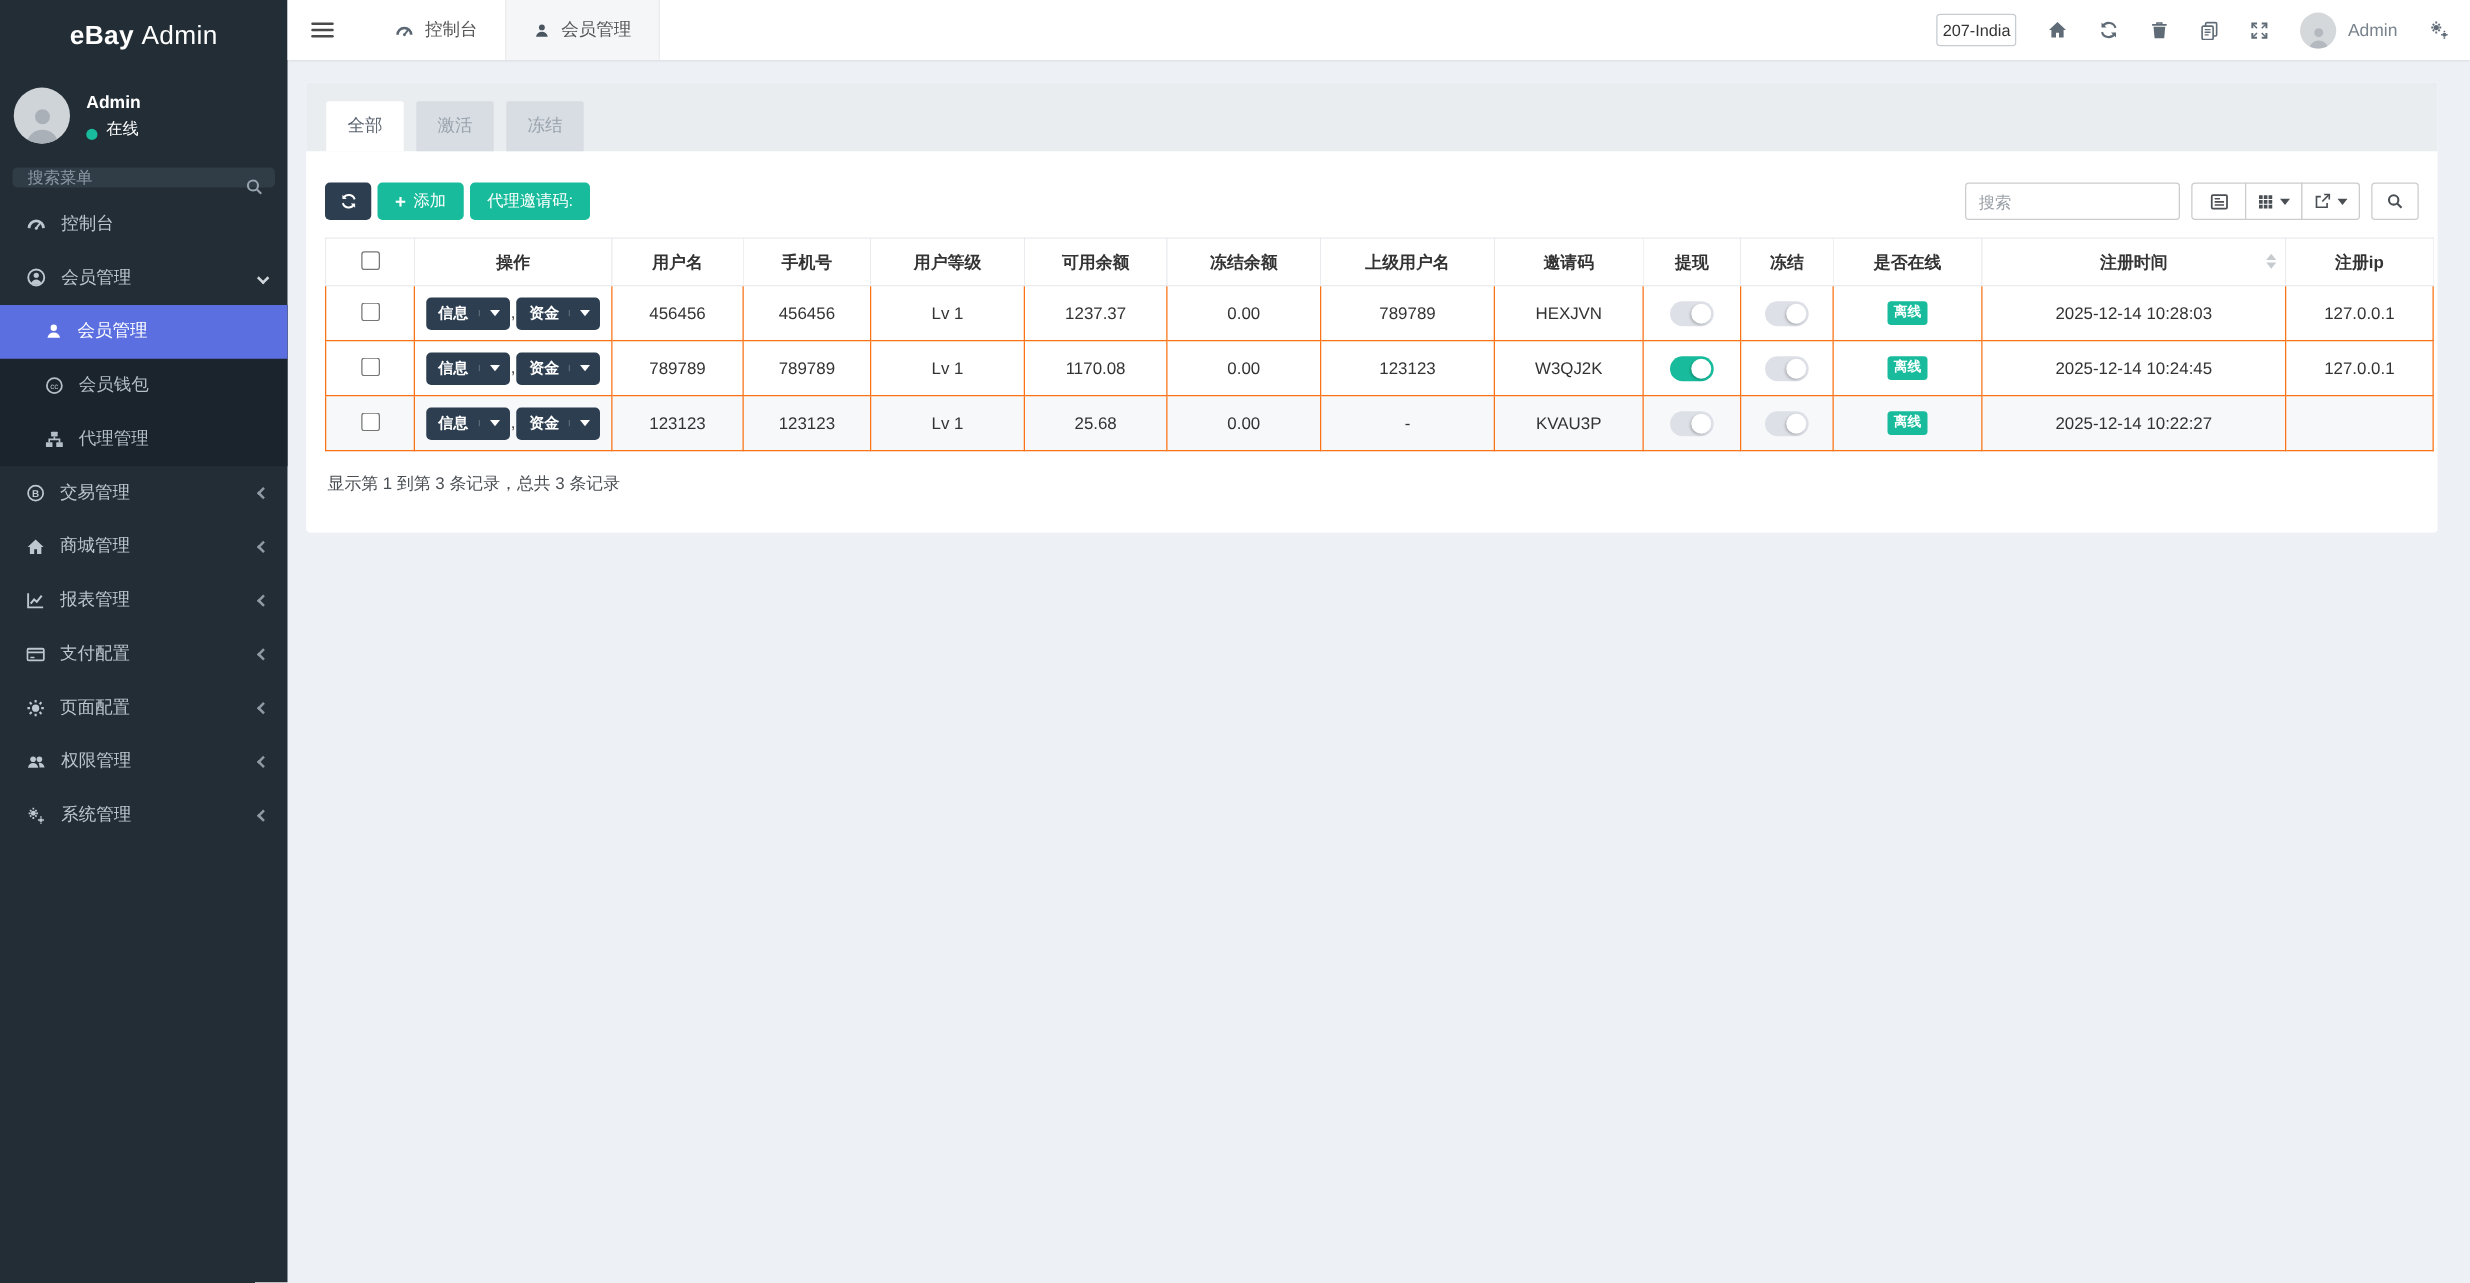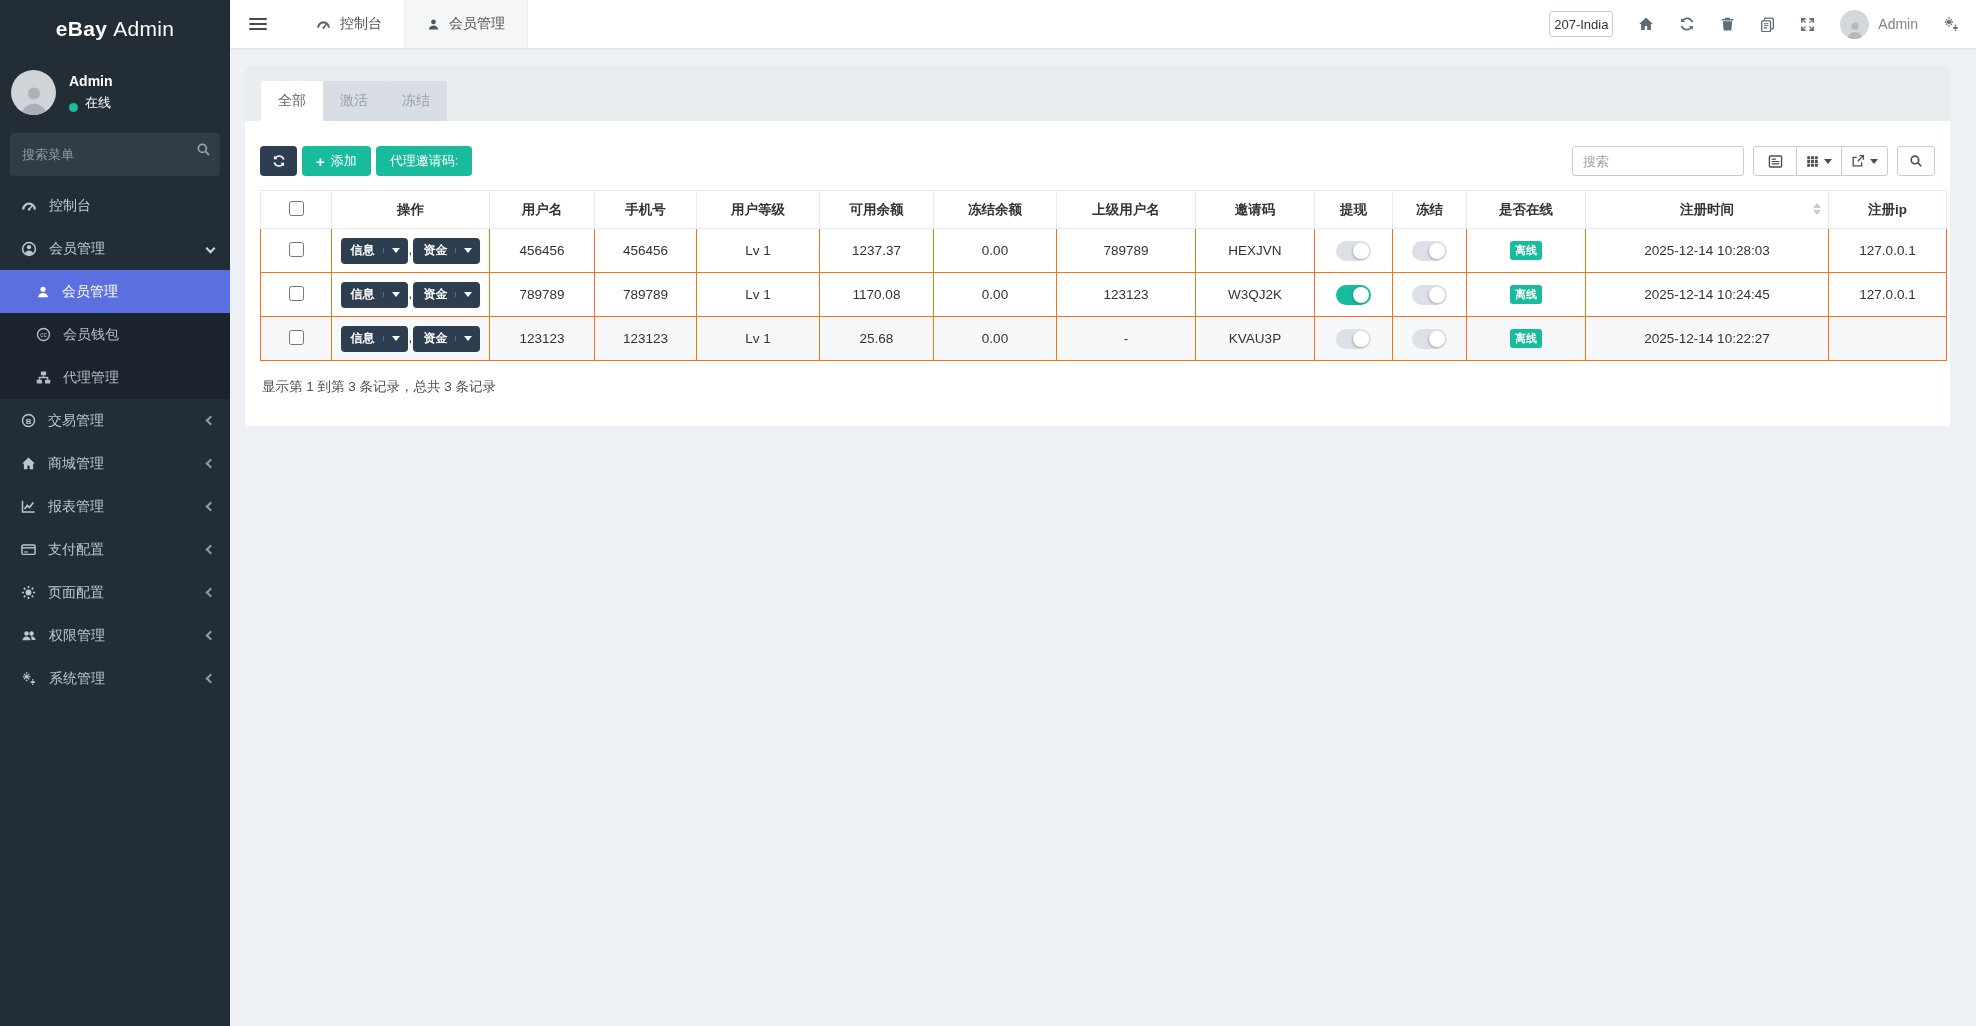--- a/index.html
+++ b/index.html
@@ -17,21 +17,21 @@
            color:#fff; font-size:21px; letter-spacing:.3px; }
   .brand b { font-weight:700; margin-right:6px; }
   .user-panel { display:flex; align-items:center; gap:13px; padding:13px 10px 15px 11px; }
   .avatar-lg { width:45px; height:45px; border-radius:50%; background:#cfd4d8;
                display:flex; align-items:flex-end; justify-content:center; overflow:hidden; }
   .user-meta { display:flex; flex-direction:column; gap:5px; }
   .user-name { color:#fff; font-weight:700; font-size:14px; }
   .user-status { color:#fff; font-size:13px; display:flex; align-items:flex-end; gap:7px; }
   .dot { width:9px; height:9px; border-radius:50%; background:#18bc9c; display:inline-block; }
   .side-search { margin:3px 10px 8px 10px; position:relative; }
-  .side-search input { width:100%; height:43px; background:#313d46; border:none; border-radius:4px;
+  .side-search input { width:100%; height:16px; background:#313d46; border:none; border-radius:4px;
                        color:#b6c1ca; font-size:13px; padding:0 32px 0 12px; outline:none;
                        font-family:inherit; }
   .side-search input::placeholder { color:#8c99a5; }
   .side-search .ic { position:absolute; right:9px; top:9px; color:#97a3ae; }
   .menu { list-style:none; margin-top:4px; }
   .m-item { height:43px; display:flex; align-items:center; gap:12px;
             padding:0 16px 0 21px; color:#bdc7cf; font-size:14px; cursor:pointer; }
   .m-item .ic { flex-shrink:0; }
   .m-item .lbl { flex:1; }
   .submenu { background:#1b242c; }
@@ -59,21 +59,21 @@
   .nav-ic { color:#5f6b76; cursor:pointer; display:flex; }
   .nav-user { display:flex; align-items:center; gap:9px; cursor:pointer; }
   .avatar-sm { width:29px; height:29px; border-radius:50%; background:#d5d8db;
                display:flex; align-items:flex-end; justify-content:center; overflow:hidden; }
   .nav-user-label { color:#79838d; font-size:14px; }
 
   
   .content { padding:18px 26px 0 15px; }
   .card { background:#fff; border-radius:3px; }
   .tabstrip { background:#e9edf0; border-radius:3px 3px 0 0; padding:15px 0 0 16px;
-              display:flex; gap:0; }
+              display:flex; gap:10px; }
   .ftab { min-width:56px; height:40px; padding:0 17px; display:flex; align-items:center;
           justify-content:center; font-size:14px; background:#d8dde3; color:#99a3ad;
           cursor:pointer; border-radius:2px 2px 0 0; }
   .ftab.active { background:#fff; color:#5a6470; }
   .card-body { padding:0 15px 30px 15px; }
 
   .toolbar { display:flex; align-items:center; padding:25px 0 14px 0; }
   .btn { height:30px; border:none; border-radius:4px; font-size:13px; cursor:pointer;
          display:inline-flex; align-items:center; justify-content:center; font-family:inherit; }
   .btn-dark  { background:#2c3e50; color:#fff; width:37px; }

